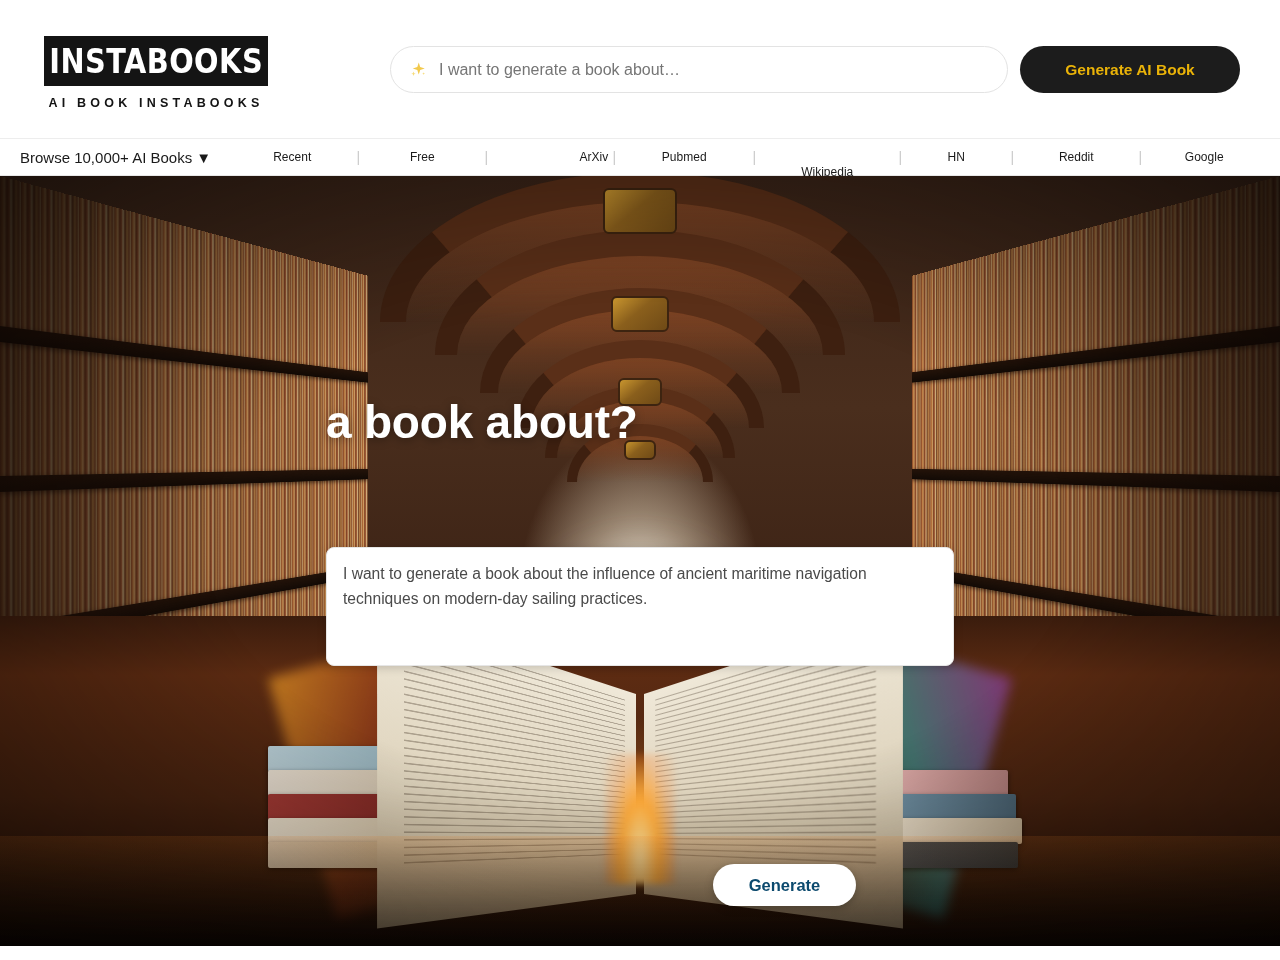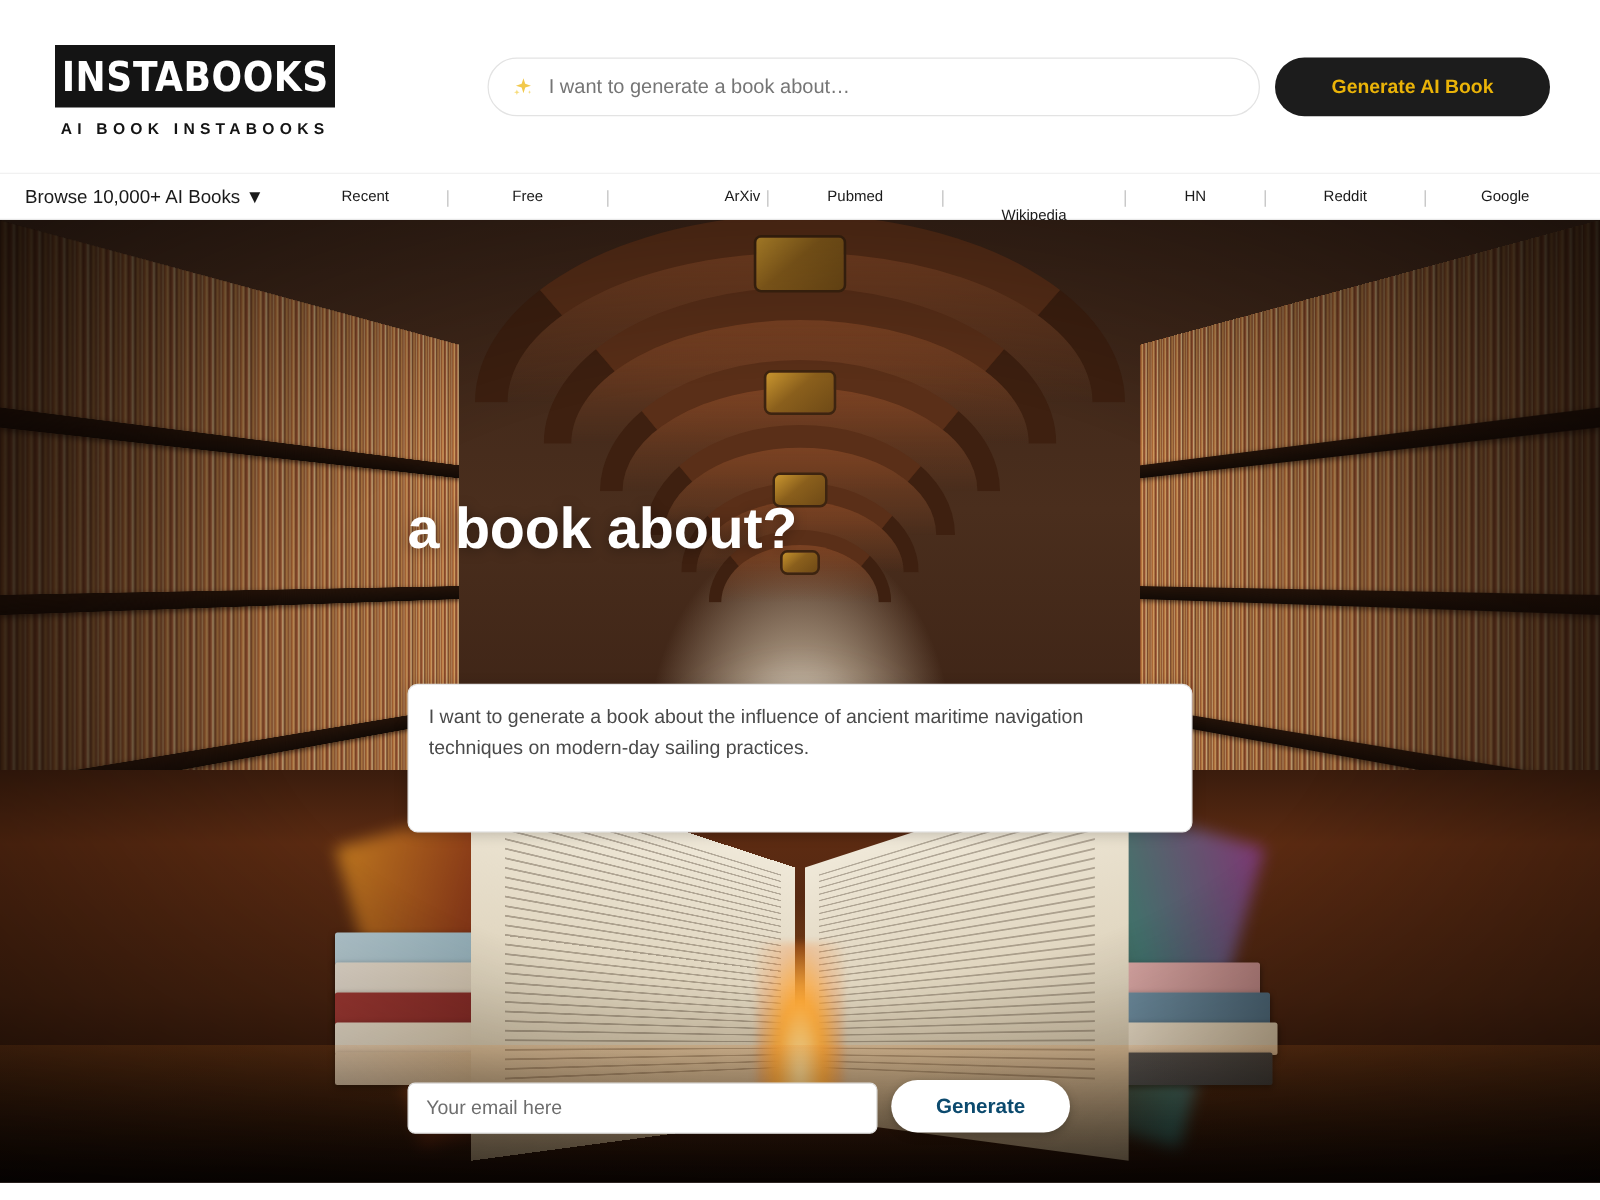--- a/index.html
+++ b/index.html
@@ -501,19 +501,18 @@
 
   <div class="vignette"></div>
 
   <div class="hero-content">
     <div class="hero-title">
       <div>a book about?</div>
     </div>
 
     <textarea class="prompt-box" placeholder="I want to generate a book about…" style="">I want to generate a book about the influence of ancient maritime navigation techniques on modern-day sailing practices.</textarea>
 
-    <input class="email-input" type="email" placeholder="Your email here" style="">
 
     <button class="generate-btn">Generate</button>
   </div>
 </div>
 
 <div class="page-bottom"></div>
 
 </body></html>

